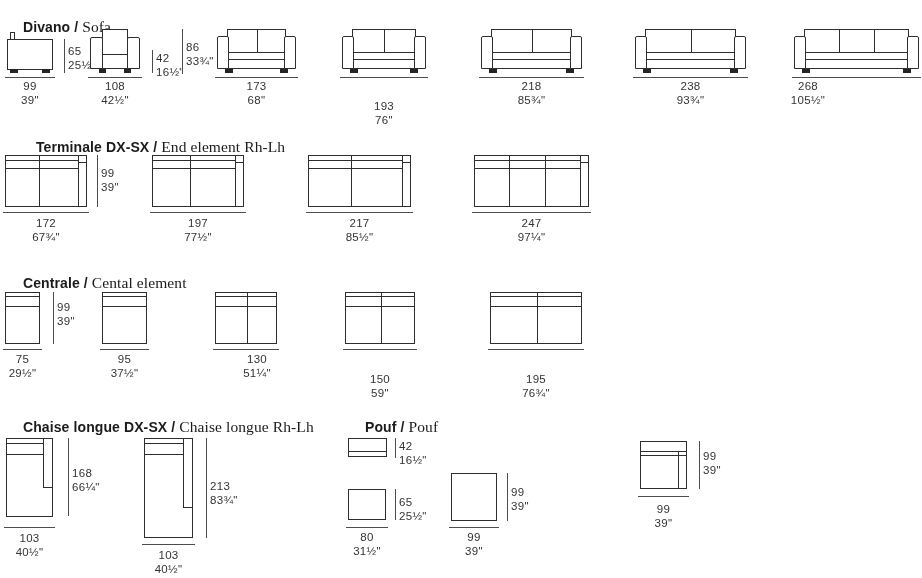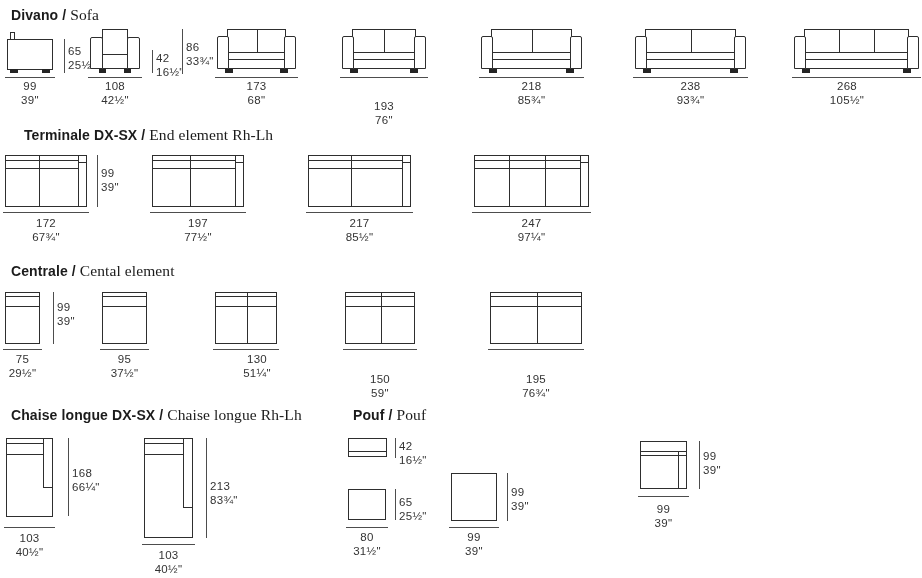--- a/index.html
+++ b/index.html
@@ -1,18 +1,18 @@
 <!DOCTYPE html>
 <html><head>
 <meta charset="utf-8">
 <style>
   html,body{margin:0;padding:0;background:#fff;}
   .page{position:relative;width:922px;height:578px;background:#ffffff;
         font-family:"Liberation Sans",sans-serif;overflow:hidden;}
-  .title{position:absolute;margin:4px;font-size:14px;font-weight:700;color:#1b1b1b;
+  .title{position:absolute;margin:16px;font-size:14px;font-weight:700;color:#1b1b1b;
          white-space:nowrap;letter-spacing:.1px;}
   .title .te{font-family:"Liberation Serif",serif;font-weight:400;font-size:15.5px;}
   .fig{position:absolute;}
   .box{position:absolute;box-sizing:border-box;border:1.5px solid #2e2e2e;background:#fff;}
   .hl{position:absolute;height:0;border-top:1px solid #2e2e2e;}
   .vl{position:absolute;width:0;border-left:1px solid #2e2e2e;}
   .foot{position:absolute;background:#242424;}
   .dimline{position:absolute;height:0;border-top:1px solid #4d4d4d;}
   .vdimline{position:absolute;width:0;border-left:1px solid #4d4d4d;}
   .dimlabels{position:absolute;text-align:center;}
@@ -133,21 +133,21 @@
         <div class="vl" style="left: 45px; top: 0px; height: 23px;"></div>
         <div class="vl" style="left: 80px; top: 0px; height: 23px;"></div>
         <div class="hl" style="left: 10px; right: 10px; top: 23px;"></div>
         <div class="hl" style="left: 10px; right: 10px; top: 30px;"></div>
         <div class="box" style="left: 0px; top: 7px; width: 12px; height: 33px; border-radius: 2px 2px 0px 0px;"></div>
         <div class="box" style="right: 0px; top: 7px; width: 12px; height: 33px; border-radius: 2px 2px 0px 0px;"></div>
         <div class="foot" style="left: 8px; top: 40px; width: 8px; height: 4px;"></div>
         <div class="foot" style="right: 8px; top: 40px; width: 8px; height: 4px;"></div>
       </div>
       <div class="dimline" style="left: 792px; top: 77px; width: 129px;"></div>
-      <div class="dimlabels" style="left: 802px; top: 79px; width: 90px;">
+      <div class="dimlabels" style="left: 763px; top: 79px; width: 90px;">
         <div class="dl">268</div>
         <div class="dl">105½"</div>
       </div>
       <div class="fig" style="left: 5px; top: 155px; width: 82px; height: 52px;">
         <div class="box" style="left: 0px; top: 0px; width: 82px; height: 52px;"></div>
         <div class="hl" style="left: 0px; width: 73px; top: 5px;"></div>
         <div class="hl" style="left: 0px; width: 73px; top: 13px;"></div>
         <div class="vl" style="left: 73px; top: 0px; height: 52px;"></div>
         <div class="hl" style="left: 73px; width: 9px; top: 7px;"></div>
         <div class="vl" style="left: 33.58px; top: 0px; height: 52px;"></div>

